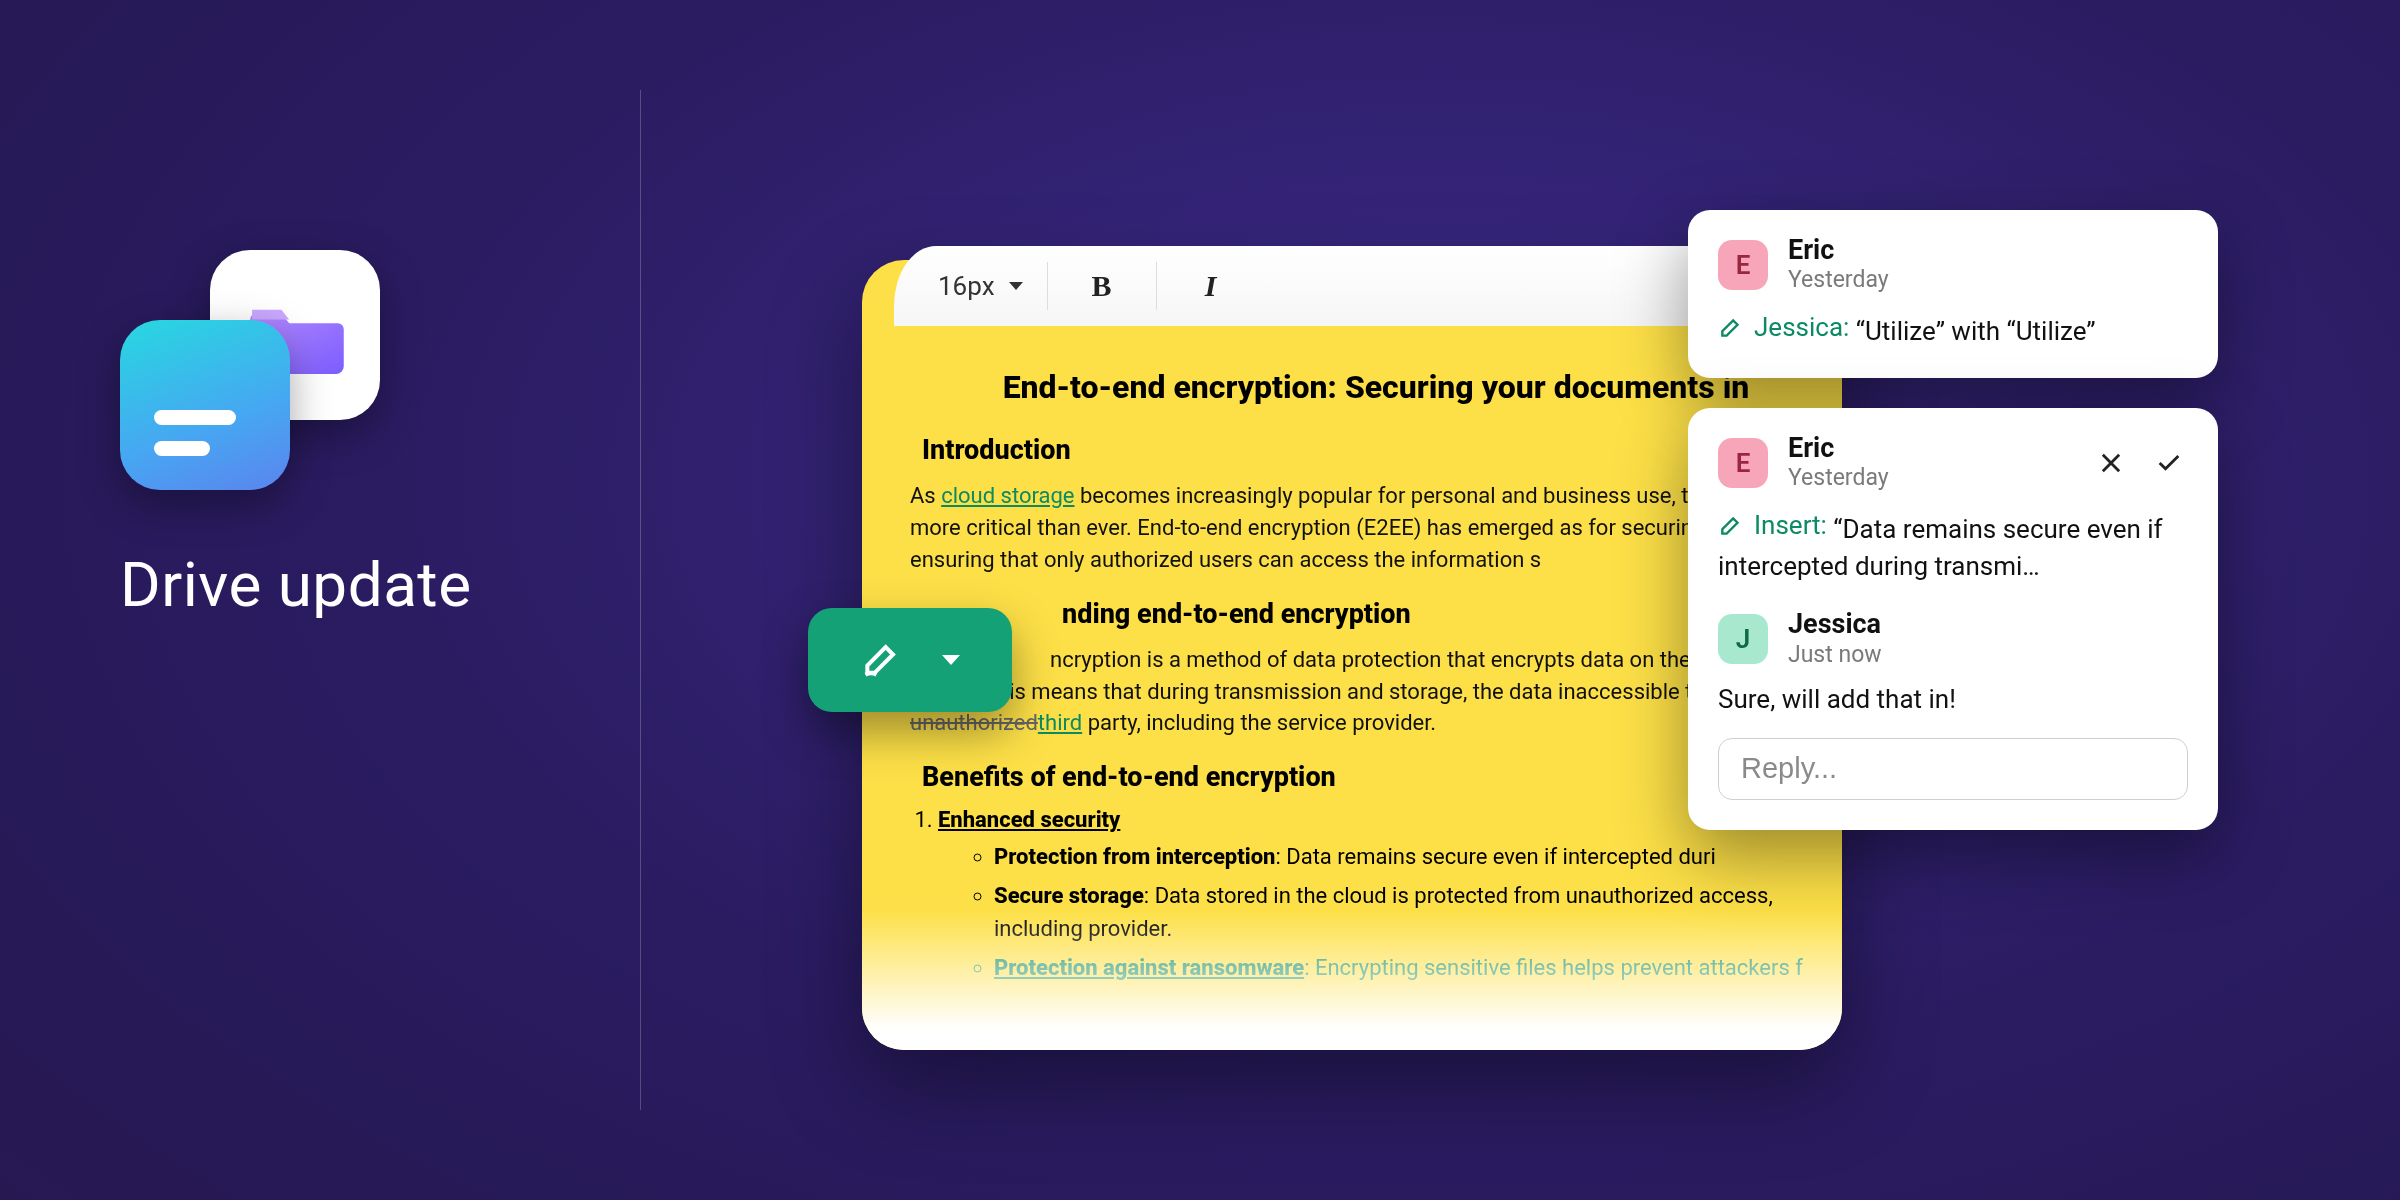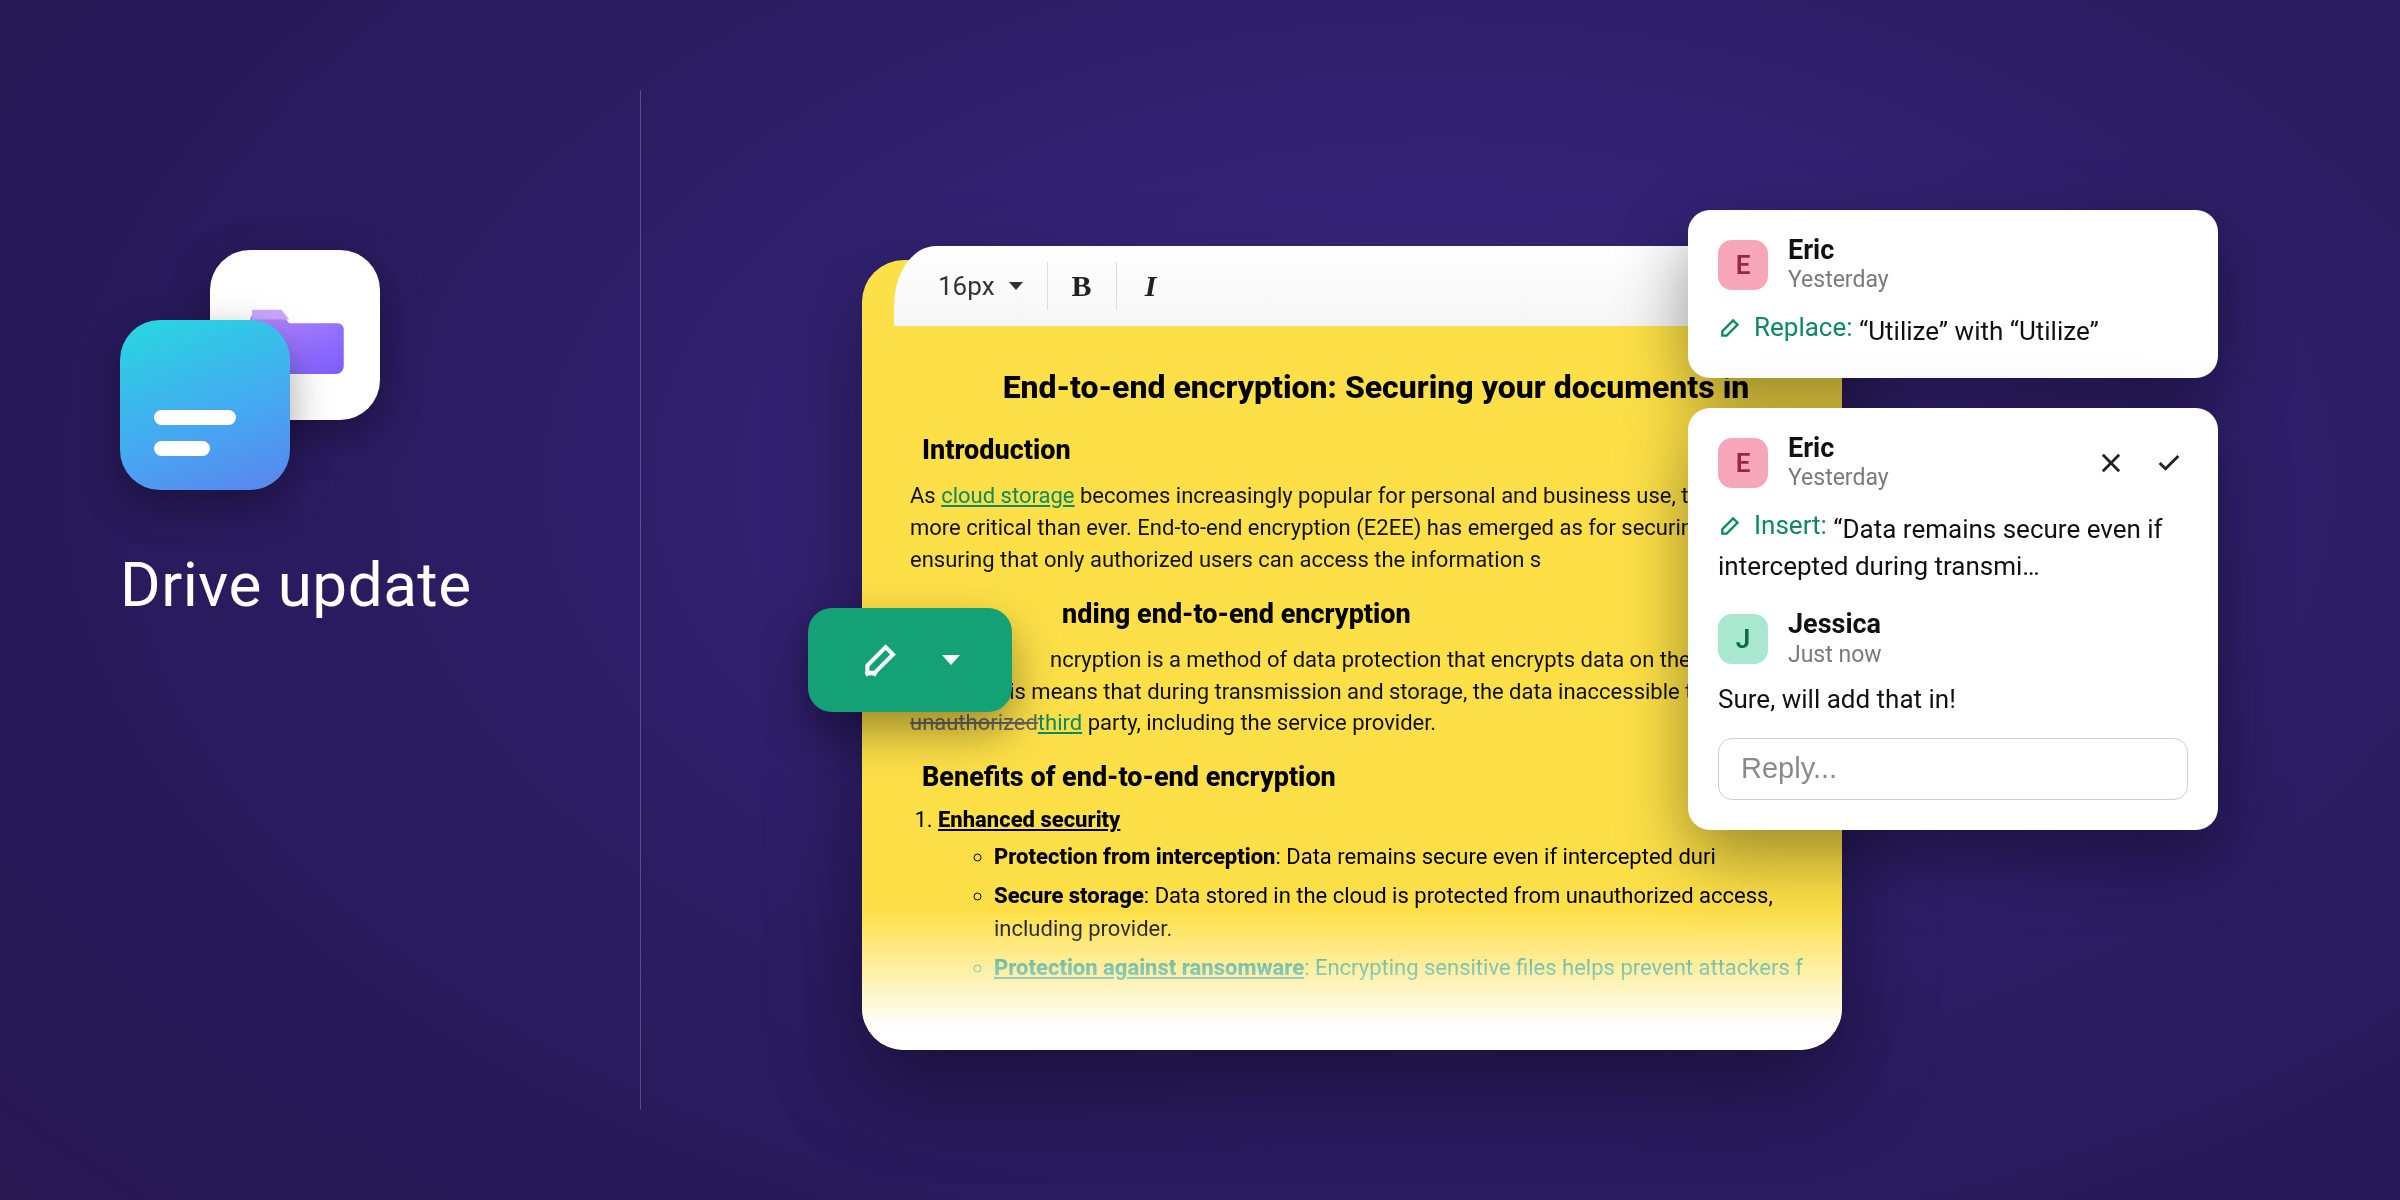--- a/index.html
+++ b/index.html
@@ -104,21 +104,21 @@
     position: absolute;
     left: 894px;
     top: 246px;
     height: 80px;
     width: 930px;
     background: linear-gradient(to bottom, #ffffff 0%, #f6f6f6 100%);
     border-radius: 42px 42px 0 0 / 60px 60px 0 0;
     display: flex;
     align-items: center;
     padding-left: 44px;
-    gap: 12px;
+    gap: 32px;
     color: #222;
     z-index: 2;
     overflow: hidden;
   }
   .font-size-select {
     display: flex;
     align-items: center;
     gap: 14px;
     font-size: 26px;
     color: #333;
@@ -337,21 +337,21 @@
     <div>
       <div class="c-name">Eric</div>
       <div class="c-time">Yesterday</div>
     </div>
   </div>
   <div class="c-body">
     <span class="c-prefix">
       <svg viewBox="0 0 24 24">
           <path d="M4 15 v4 h4 l10 -10 -4 -4 z"></path>
         </svg>
-      <span>Replace:</span>
+      <span>Jessica:</span>
     </span>
     <span class="quoted">“Utilize” with “Utilize”</span>
   </div>
 </div>
 
 <div class="comment-card card-b">
   <div class="c-head">
     <div class="avatar av-pink">E</div>
     <div>
       <div class="c-name">Eric</div>

